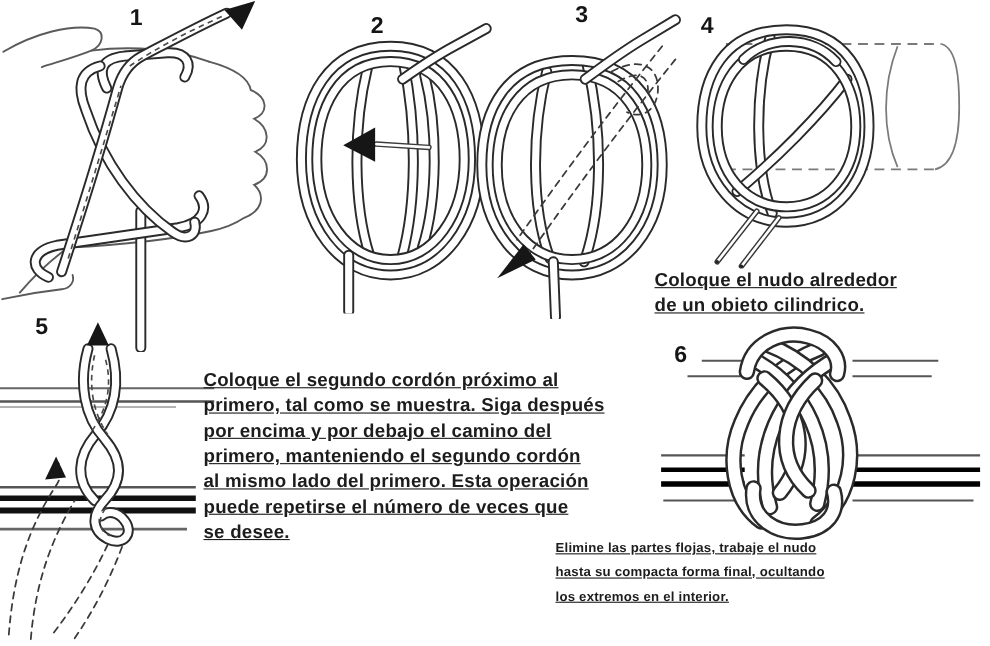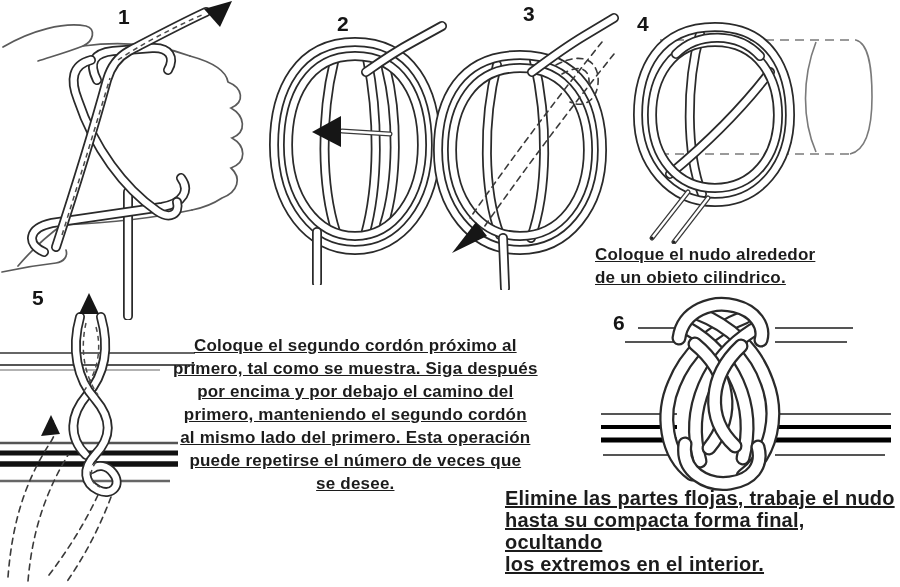--- a/index.html
+++ b/index.html
@@ -1,22 +1,22 @@
 <!DOCTYPE html>
 <html><head>
 <meta charset="utf-8">
 <style>
   html,body{margin:0;padding:0;background:#fff;}
   .page{position:relative;width:900px;height:587px;background:#ffffff;
         font-family:"Liberation Sans",sans-serif;overflow:hidden;}
   .step-num{position:absolute;font-weight:bold;font-size:21px;color:#151515;}
   .caption{position:absolute;font-weight:bold;color:#1c1c1c;white-space:pre-line;text-decoration:underline;}
   #cap-cyl{left:595px;top:243px;font-size:17px;line-height:23px;letter-spacing:.2px;}
-  #cap-main{left:173px;top:334px;font-size:17px;line-height:23px;letter-spacing:.2px;text-align:center;}
-  #cap-final{left:505px;top:487px;font-size:20px;line-height:22px;letter-spacing:.2px;}
+  #cap-main{left:185px;top:334px;font-size:17px;line-height:23px;letter-spacing:.2px;}
+  #cap-final{left:505px;top:487px;font-size:12px;line-height:22px;letter-spacing:.2px;}
   .fig{position:absolute;}
   
   .hand{fill:none;stroke:#5a5a5a;stroke-width:1.7;stroke-linecap:round;}
   .ro{fill:none;stroke:#2a2a2a;stroke-width:10;stroke-linecap:round;stroke-linejoin:round;}
   .rf{fill:none;stroke:#ffffff;stroke-width:6.5;stroke-linecap:round;stroke-linejoin:round;}
   .tro{fill:none;stroke:#3a3a3a;stroke-width:5;stroke-linecap:round;}
   .trf{fill:none;stroke:#ffffff;stroke-width:2.4;stroke-linecap:round;}
   .dl{fill:none;stroke:#3a3a3a;stroke-width:1.6;stroke-dasharray:6 5;stroke-linecap:round;}
   .cl{fill:none;stroke:#4a4a4a;stroke-width:1.5;stroke-dasharray:5 4;}
   .cyl{fill:none;stroke:#7a7a7a;stroke-width:1.6;}

